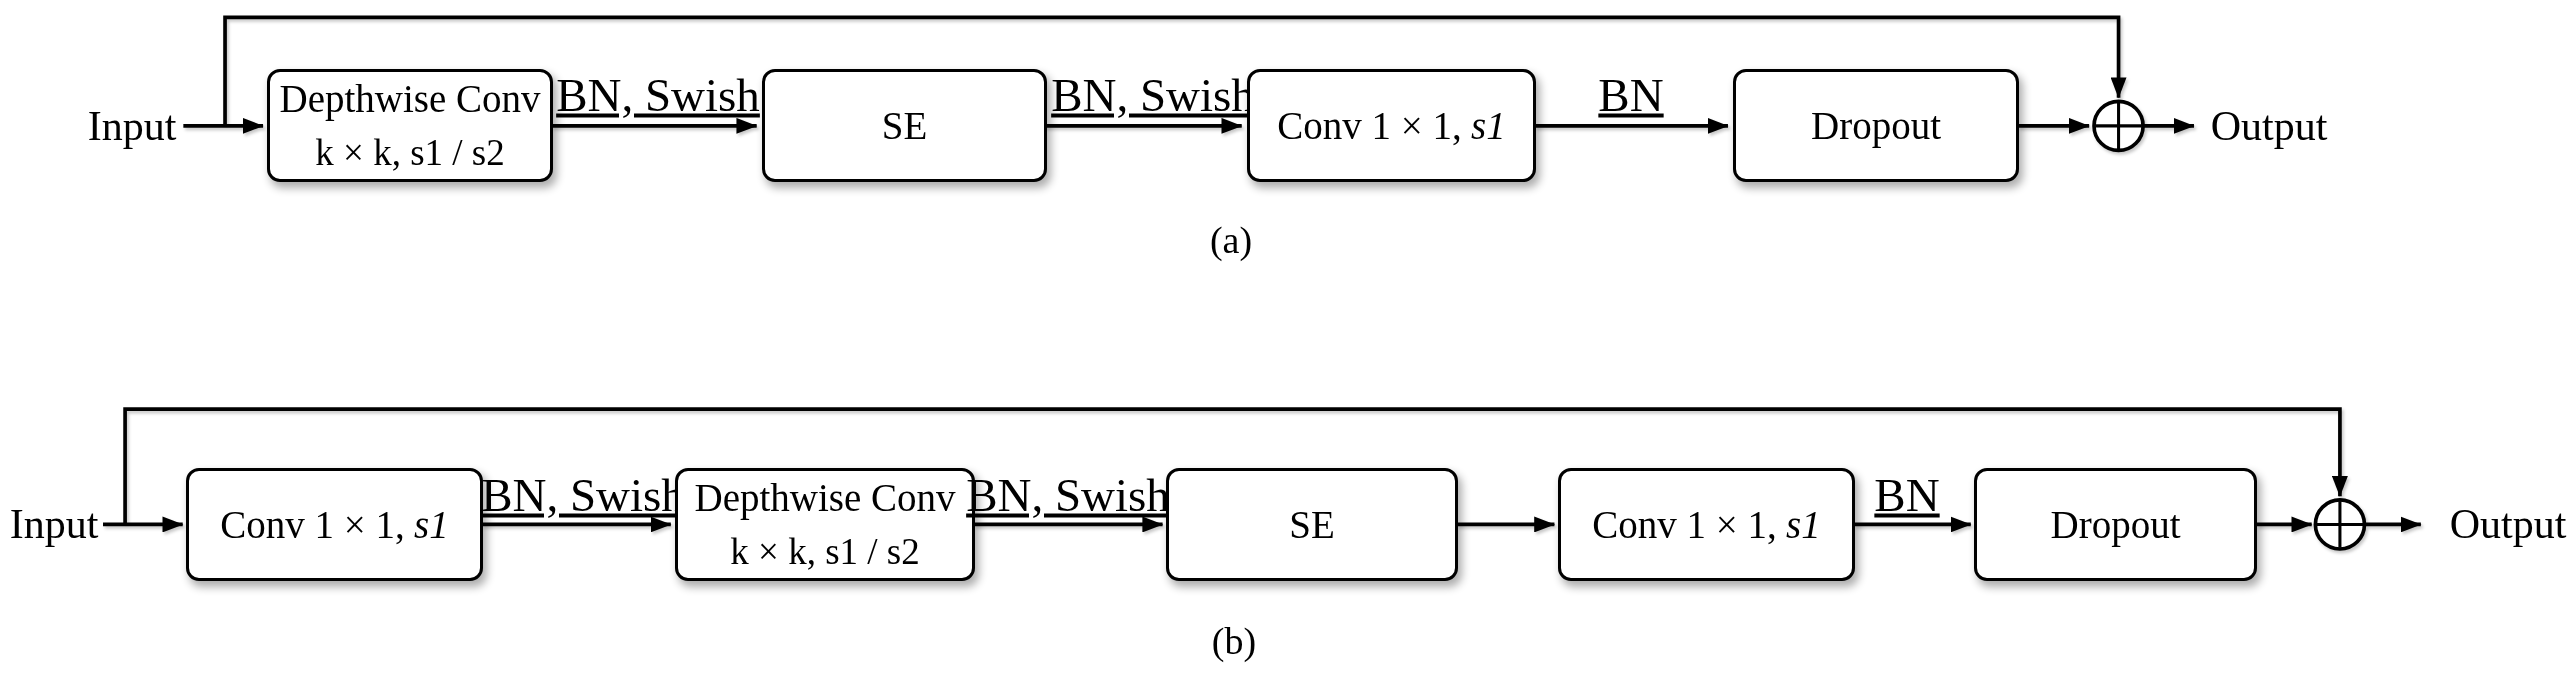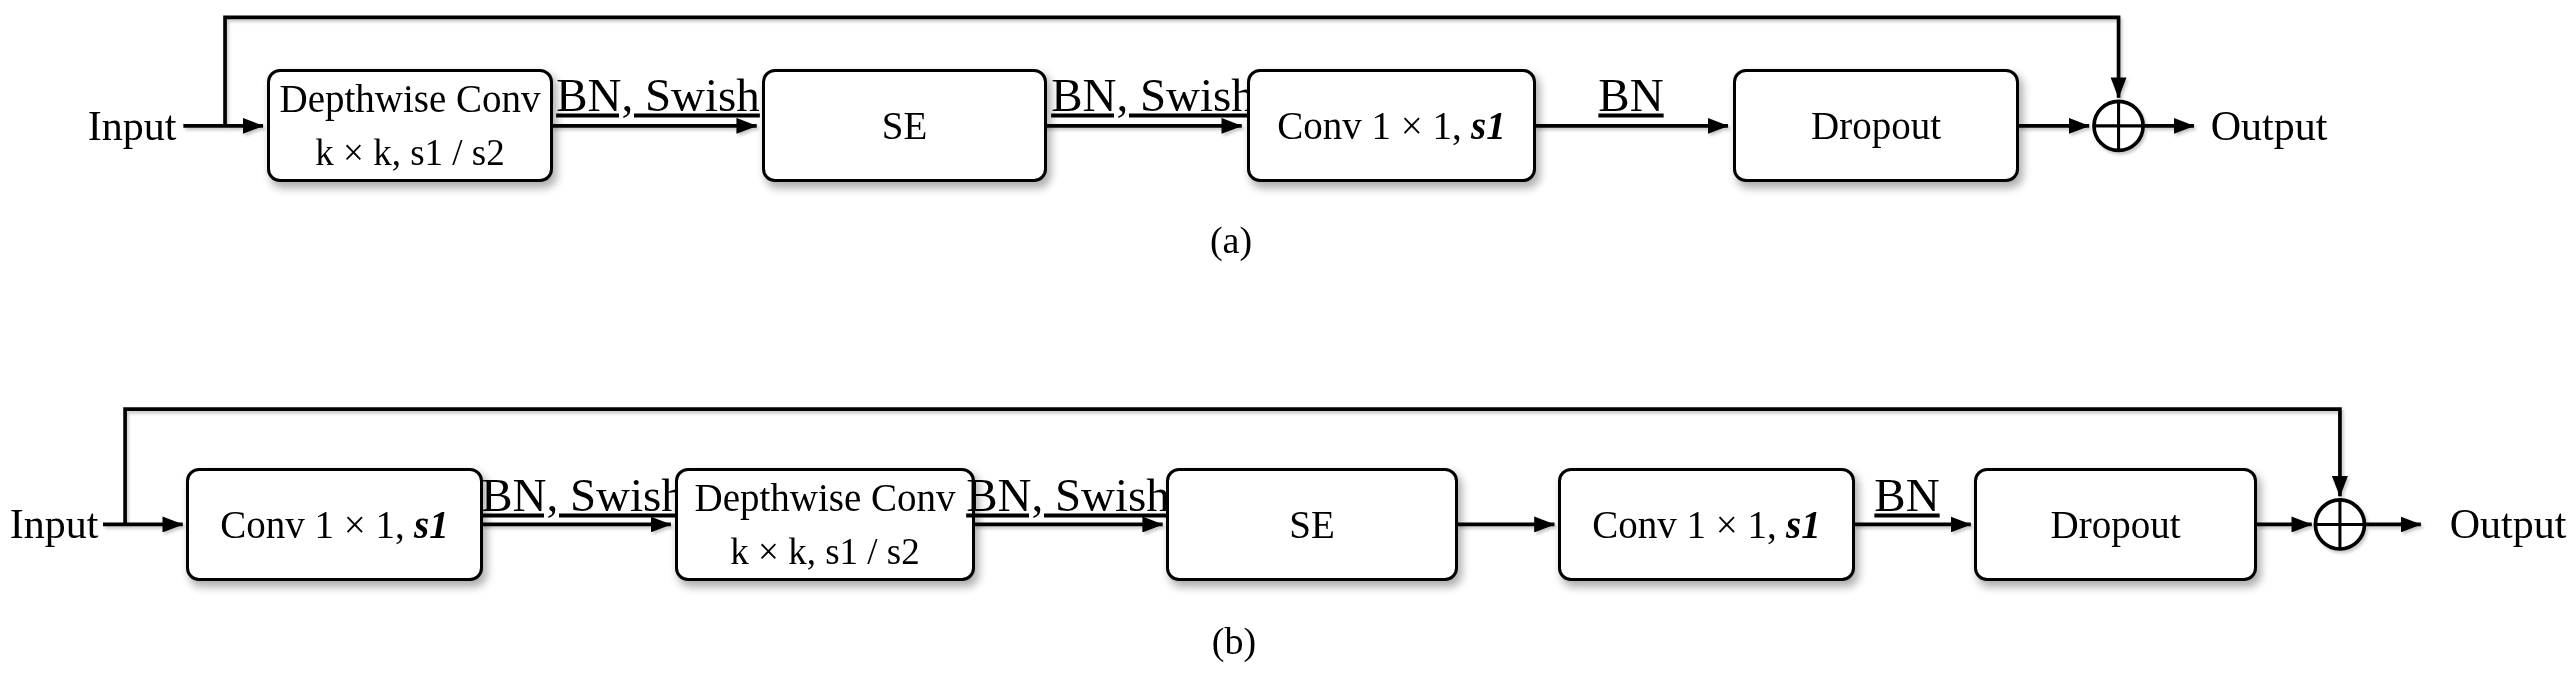--- a/index.html
+++ b/index.html
@@ -57,21 +57,21 @@
     align-items: center;
     justify-content: center;
     text-align: center;
     line-height: 1.12;
     gap: 11px;
   }
   .row-a .box { top: 69px; }
   .row-b .box { top: 468px; }
   .box-title { font-size: 39px; white-space: nowrap; }
   .box-params { font-size: 37px; white-space: nowrap; }
-  .stride { font-style: italic; margin-left: 0.24em; font-weight: bold; }
+  .stride { font-style: italic; margin-left: 0.24em; }
   .lbl {
     position: absolute;
     transform: translate(-50%, -50%);
     white-space: nowrap;
     line-height: 1;
   }
   .io-label { font-size: 42px; }
   .edge-label { font-size: 47px; text-decoration: underline; }
   .caption { font-size: 38px; }
 </style>

